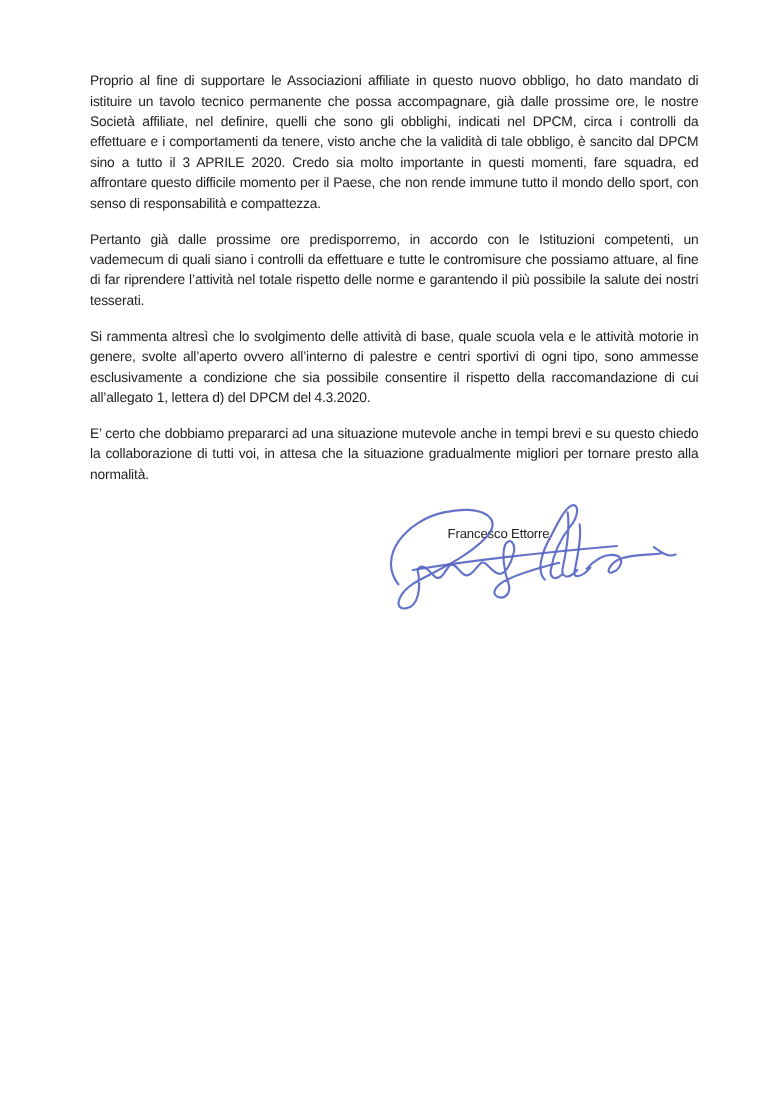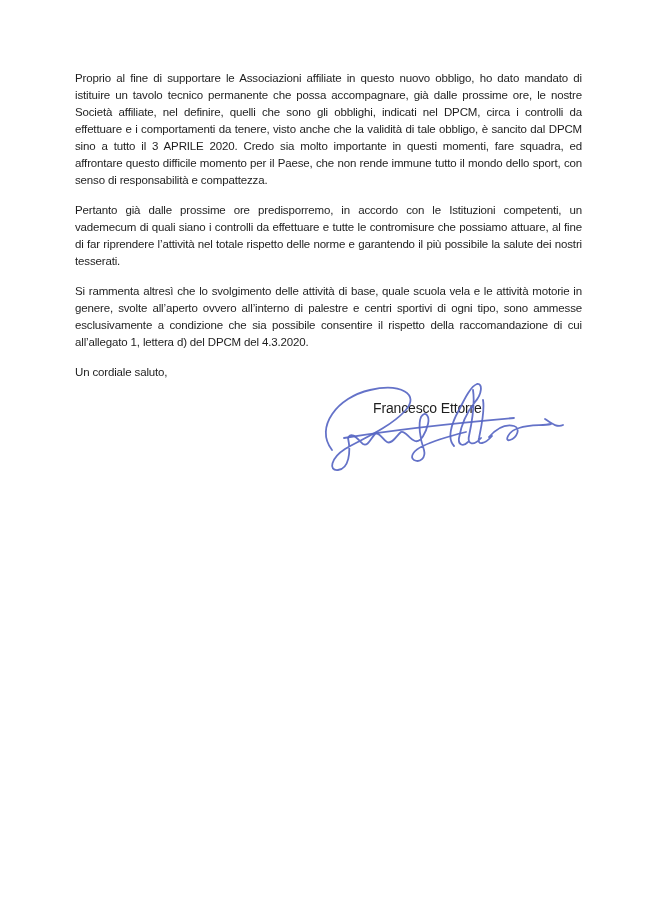--- a/index.html
+++ b/index.html
@@ -12,21 +12,21 @@
     width: 651px;
     height: 919px;
     margin: 0 auto;
     background: #ffffff;
     overflow: hidden;
     font-family: "Liberation Sans", "DejaVu Sans", sans-serif;
     color: #1e1e1e;
   }
   .letter-body {
     position: absolute;
-    top: 70px;
+    top: 60px;
     left: 75px;
     width: 507px;
     font-size: 11.5px;
     line-height: 17px;
     letter-spacing: -0.15px;
   }
   .letter-body p {
     margin: 0 0 13px 0;
     text-align: justify;
   }
@@ -35,21 +35,21 @@
     margin-bottom: 0;
   }
   .signature-block {
     position: relative;
     height: 110px;
   }
   .typed-name {
     position: absolute;
     left: 298px;
     top: 19px;
-    font-size: 14px;
+    font-size: 11px;
     color: #1e1e1e;
     white-space: nowrap;
   }
   .signature-svg {
     position: absolute;
     left: 243px;
     top: 0px;
     width: 250px;
     height: 95px;
     overflow: visible;
@@ -63,21 +63,21 @@
   }
 </style>
 </head>
 <body>
 
 <div class="page">
   <div class="letter-body">
     <p>Proprio al fine di supportare le Associazioni affiliate in questo nuovo obbligo, ho dato mandato di istituire un tavolo tecnico permanente che possa accompagnare, già dalle prossime ore, le nostre Società affiliate, nel definire, quelli che sono gli obblighi, indicati nel DPCM, circa i controlli da effettuare e i comportamenti da tenere, visto anche che la validità di tale obbligo, è sancito dal DPCM sino a tutto il 3 APRILE 2020. Credo sia molto importante in questi momenti, fare squadra, ed affrontare questo difficile momento per il Paese, che non rende immune tutto il mondo dello sport, con senso di responsabilità e compattezza.</p>
     <p>Pertanto già dalle prossime ore predisporremo, in accordo con le Istituzioni competenti, un vademecum di quali siano i controlli da effettuare e tutte le contromisure che possiamo attuare, al fine di far riprendere l’attività nel totale rispetto delle norme e garantendo il più possibile la salute dei nostri tesserati.</p>
     <p>Si rammenta altresì che lo svolgimento delle attività di base, quale scuola vela e le attività motorie in genere, svolte all’aperto ovvero all’interno di palestre e centri sportivi di ogni tipo, sono ammesse esclusivamente a condizione che sia possibile consentire il rispetto della raccomandazione di cui all’allegato 1, lettera d) del DPCM del 4.3.2020.</p>
-    <p class="closing">Un cordiale saluto,</p>
+    <p>E’ certo che dobbiamo prepararci ad una situazione mutevole anche in tempi brevi e su questo chiedo la collaborazione di tutti voi, in attesa che la situazione gradualmente migliori per tornare presto alla normalità.</p>
 
     <div class="signature-block">
       <span class="typed-name">Francesco Ettorre</span>
       <svg class="signature-svg" viewBox="0 0 250 95" xmlns="http://www.w3.org/2000/svg" aria-hidden="true">
         <path d="M 14 69 C -4 46, 20 16, 52 9 C 82 2, 103 13, 87 30 C 70 48, 40 60, 27 68 C 13 77, 10 90, 20 89 C 31 88, 33 71, 30 57 C 34 49, 41 60, 45 63 C 50 66, 53 57, 57 53 C 61 50, 65 59, 69 61 C 74 64, 79 54, 83 51 C 87 49, 91 58, 97 60 C 103 62, 108 51, 110 43 C 112 35, 107 29, 103 36 C 100 43, 102 58, 106 69 C 108 77, 102 82, 96 79 C 91 76, 96 69, 105 65 C 115 60, 132 55, 148 51" stroke="#5766c3"></path>
         <path d="M 26 57 C 75 49, 150 41, 196 37" stroke="#5766c3"></path>
         <path d="M 136 65 C 129 58, 133 43, 141 29 C 147 17, 153 5, 159 3 C 165 2, 164 13, 157 21 C 149 31, 143 45, 141 57 C 140 64, 145 66, 150 61 M 155 9 C 157 22, 154 41, 151 55 C 149 64, 156 65, 163 57 M 165 19 C 167 30, 163 47, 161 57 C 159 65, 167 63, 174 55 M 171 56 C 179 47, 188 43, 196 45 C 203 47, 199 57, 192 59 C 186 61, 190 50, 201 47 C 213 43, 224 45, 233 43 M 227 38 C 233 42, 239 47, 245 44" stroke="#5766c3"></path>
       </svg>
     </div>
   </div>

